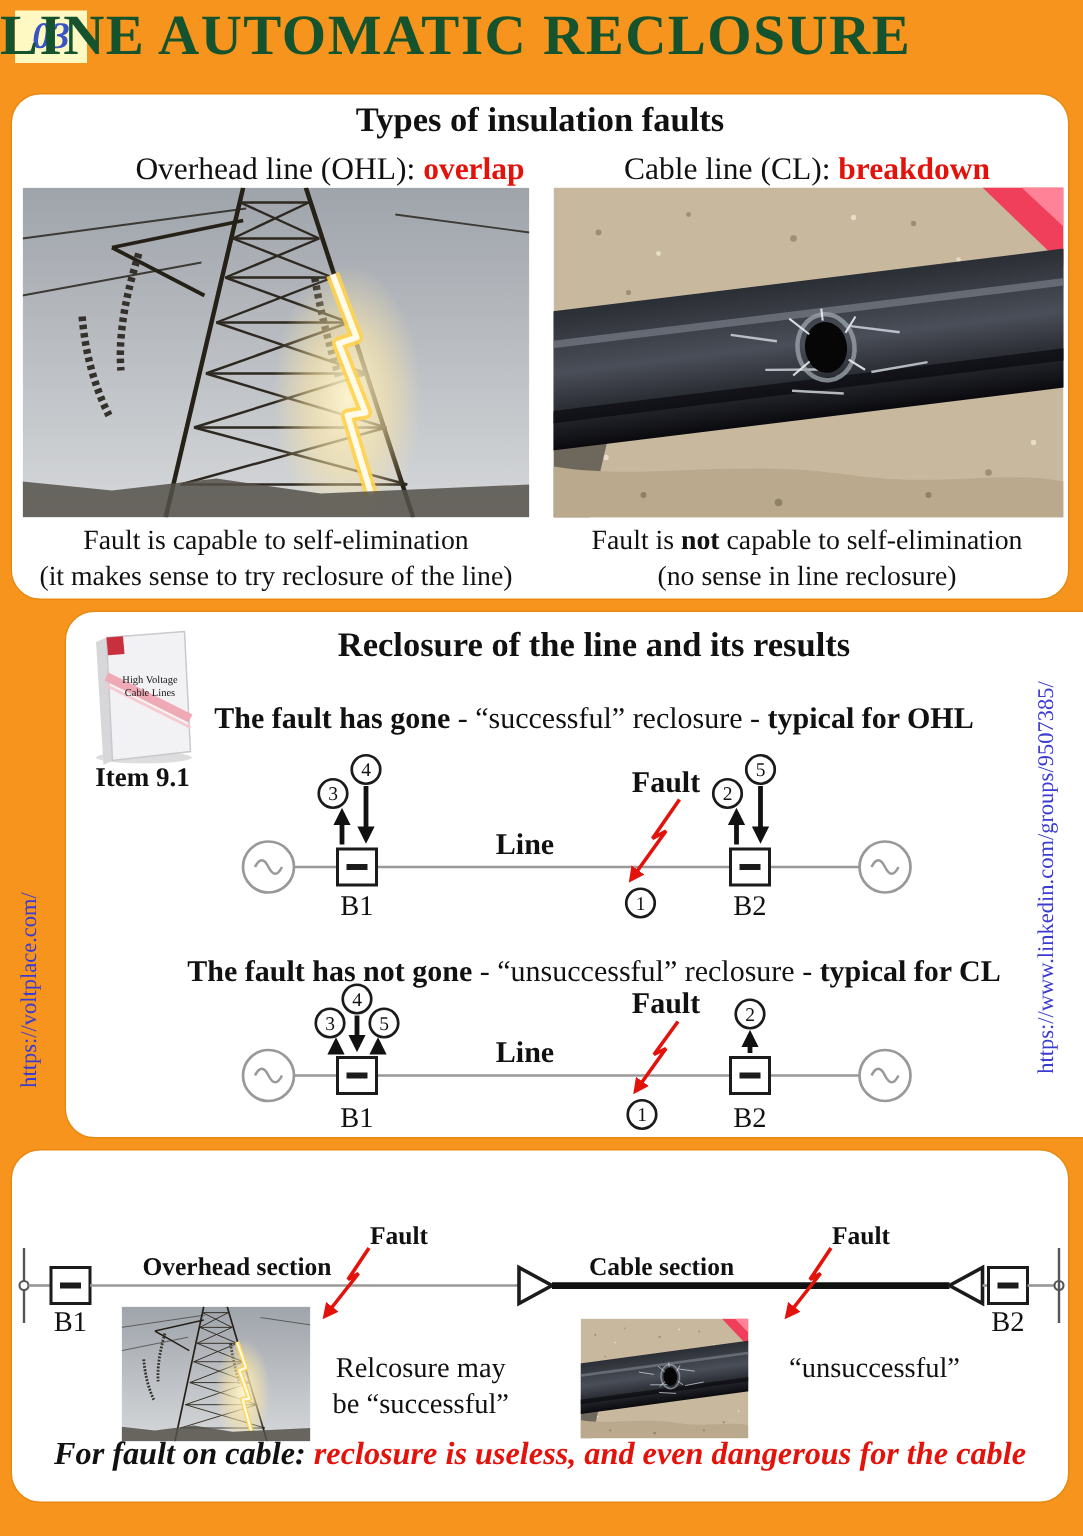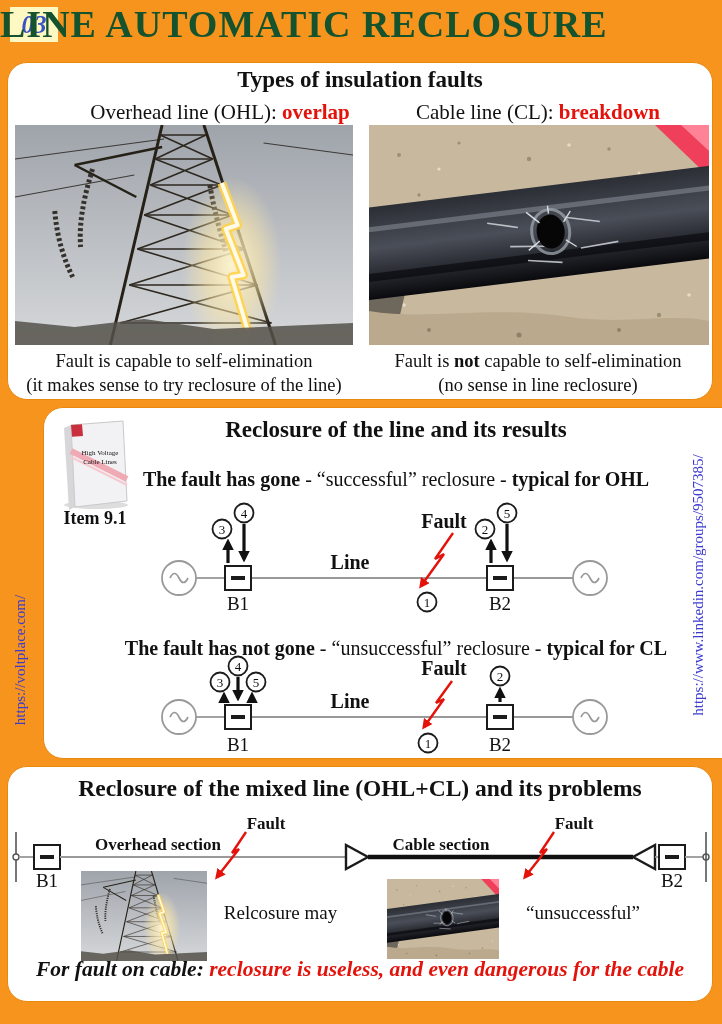--- a/index.html
+++ b/index.html
@@ -298,21 +298,20 @@
       </g>
       <line x1="378" y1="43" x2="378" y2="31" class="uparr"></line>
       <g>
         <circle cx="378" cy="17" r="9.5" fill="#fff" stroke="#1b1b1b" stroke-width="1.8"></circle>
         <text x="378" y="21.5" text-anchor="middle" class="stepnum">2</text>
       </g>
     </svg>
   </div>
 
   <div id="panel3" class="panel">
-    <div class="s3-title">Reclosure of the mixed line (OHL+CL) and its problems</div>
 
     <svg style="position:absolute;left:0;top:48px;overflow:visible;" width="706" height="95" viewBox="0 0 706 95">
       <line x1="8" y1="17" x2="8" y2="67" stroke="#555" stroke-width="1.6"></line>
       <circle cx="8" cy="42" r="3" fill="#fff" stroke="#555" stroke-width="1.4"></circle>
       <line x1="11" y1="42" x2="26" y2="42" class="wireline"></line>
       <use href="#brkG" x="39" y="42"></use>
       <text x="39" y="72" text-anchor="middle" class="blabel">B1</text>
       <line x1="52" y1="42" x2="338" y2="42" class="wireline"></line>
       <text x="150" y="35" text-anchor="middle" class="mlabel">Overhead section</text>
       <text x="258" y="14" text-anchor="middle" class="mlabel">Fault</text>
@@ -333,20 +332,21 @@
 
     <svg class="thumb" style="left:73px;top:104px;width:126px;height:90px;">
         <use href="#tower-scene" width="126" height="90"></use>
       </svg>
     <svg class="thumb" style="left:379px;top:112px;width:112px;height:80px;">
         <use href="#cable-scene" width="112" height="80"></use>
       </svg>
 
     <div class="note" style="left:190px;top:134px;width:165px;">
       <div>Relcosure may</div>
+      <div>be “successful”</div>
     </div>
     <div class="note" style="left:490px;top:134px;width:170px;">
       <div>“unsuccessful”</div>
     </div>
 
     <div class="warning">
       <span>For fault on cable: </span><span class="red">reclosure is useless, and even dangerous for the cable</span>
     </div>
   </div>
 

